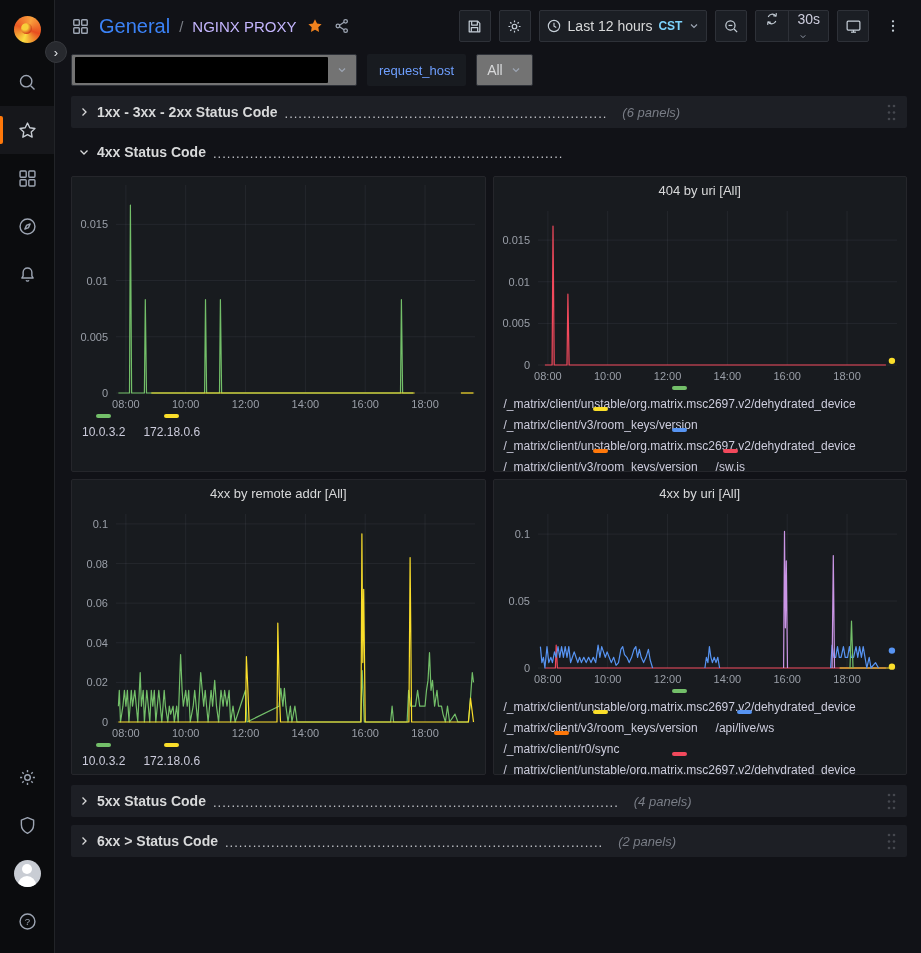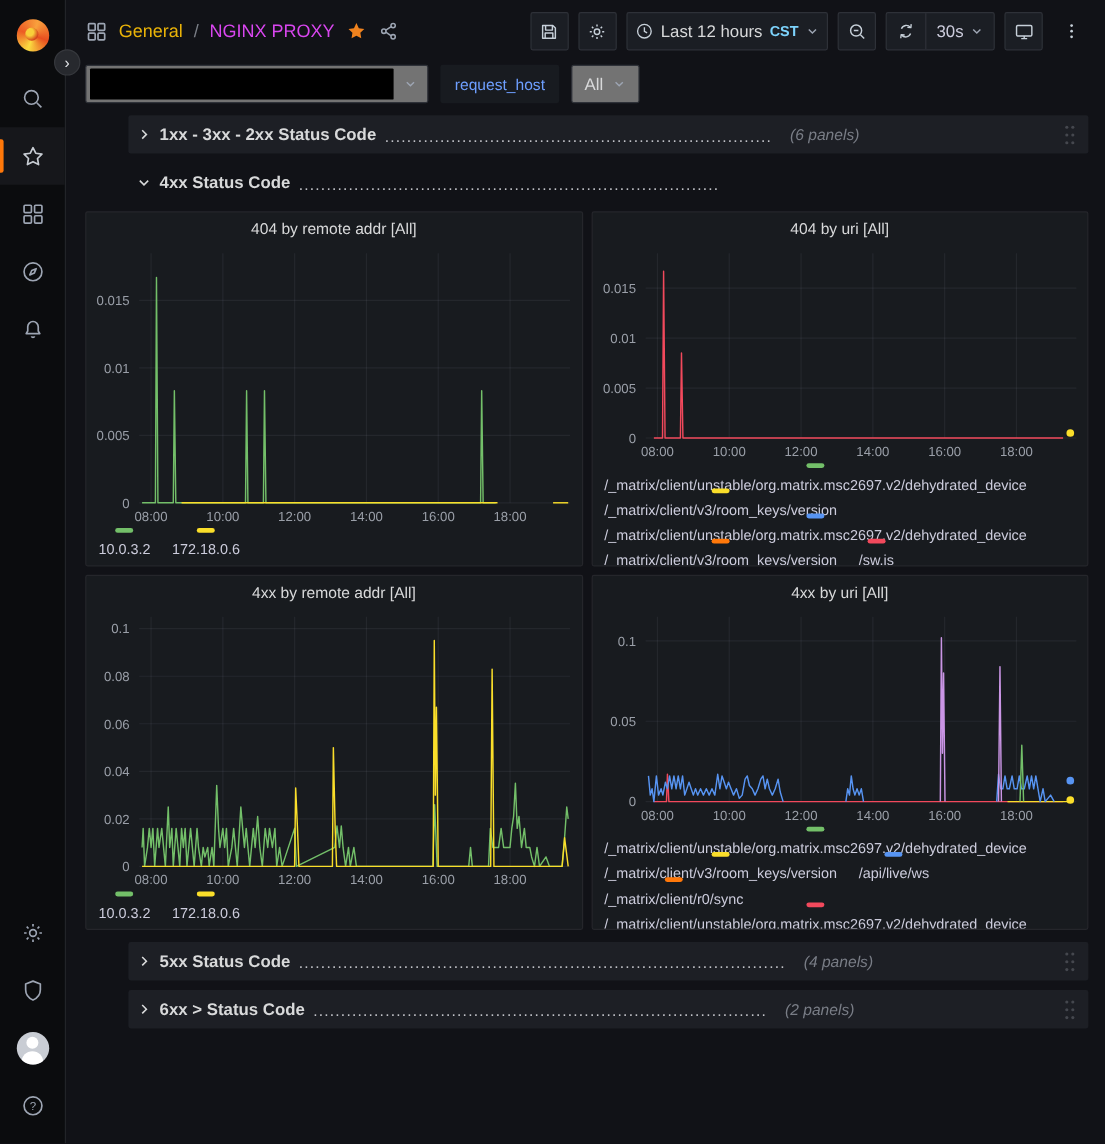--- a/index.html
+++ b/index.html
@@ -39,55 +39,55 @@
     display:flex; align-items:center; justify-content:center; font-size:13px; cursor:pointer;
   }
   .avatar { width:27px; height:27px; border-radius:50%; background:#c9cdd4; position:relative; overflow:hidden; }
   .avatar::before { content:""; position:absolute; left:8.5px; top:4px; width:10px; height:10px; border-radius:50%; background:#fff; }
   .avatar::after  { content:""; position:absolute; left:4.5px; top:16px; width:18px; height:12px; border-radius:9px 9px 0 0; background:#fff; }
 
   
   .main { position:absolute; left:55px; top:0; width:866px; height:953px; }
   .topbar { height:52px; display:flex; align-items:center; padding:0 12px 0 16px; }
   .crumbs { display:flex; align-items:center; gap:9px; }
-  .crumb-section { color:#eab308; font-size:15px; cursor:pointer; }
+  .crumb-section { color:#3b82f6; font-size:20px; cursor:pointer; }
   .crumb-sep { color:#7b7f87; font-size:15px; }
-  .crumb-title { color:#d946ef; font-size:15px; cursor:pointer; }
+  .crumb-title { color:#c4b5fd; font-size:15px; cursor:pointer; }
   .topbar-actions { margin-left:auto; display:flex; align-items:center; gap:8px; }
   .tb-btn {
     height:32px; min-width:32px; padding:12px 6px; border-radius:2px; cursor:pointer;
     background:#1b1e24; border:1px solid #2e3138;
     display:flex; align-items:center; justify-content:center; gap:6px; color:#d8d9da;
   }
   .tb-btn.borderless { background:transparent; border:none; }
   .time-label { font-size:14px; color:#d8d9da; white-space:nowrap; }
   .tz { font-size:12px; font-weight:700; color:#7dd3fc; }
   .refresh-group { display:flex; align-items:stretch; height:32px; border:1px solid #2e3138; border-radius:2px; background:#1b1e24; }
-  .refresh-group > div { display:flex; align-items:center; padding:0 8px; cursor:pointer; gap:5px; }
+  .refresh-group > div { display:flex; align-items:flex-start; padding:0 8px; cursor:pointer; gap:5px;flex-direction:column; }
   .refresh-group .divider { width:1px; padding:0; background:#2e3138; }
 
   
   .subbar { display:flex; align-items:center; gap:10px; padding:2px 12px 8px 16px; }
   .var-chip {
     height:32px; display:flex; align-items:center; padding:0 12px; border-radius:2px;
     background:#181b20; color:#6e9fff; font-size:13px; font-weight:500; white-space:nowrap;
   }
   .var-dropdown {
     height:32px; border:1px solid #2e3138; border-radius:2px; background:#737373;
     display:flex; align-items:center; cursor:pointer;
   }
   .var-dropdown.wide { width:286px; padding:0 8px 0 3px; }
   .redaction { flex:1; height:26px; background:#000; border-radius:1px; margin-right:8px; }
   .var-dropdown.small { padding:0 10px; gap:7px; color:#d8d9da; font-size:14px; }
 
   
   .dashboard { padding:2px 14px 0 16px; }
   .row-header {
     height:32px; display:flex; align-items:center; gap:7px; padding:0 10px 0 7px;
-    border-radius:2px; margin-bottom:8px; cursor:pointer; position:relative;margin-left:36px;
+    border-radius:2px; margin-bottom:8px; cursor:pointer; position:relative;
   }
   .row-header.collapsed { background:#1d1f25; }
   .row-title { font-size:14px; font-weight:700; color:#d8d9da; white-space:nowrap; }
   .leader { color:#c2c3c9; font-size:13px; letter-spacing:1px; white-space:nowrap; overflow:hidden; padding-top:3px; }
   .panel-count { font-style:italic; font-size:13px; color:#797d86; margin-left:8px; white-space:nowrap; }
   .drag-handle { margin-left:auto; opacity:.85; cursor:grab; display:flex; }
 
   .panels-grid { display:grid; grid-template-columns:1fr 1fr; gap:7px; margin:4px 0 10px 0; }
   .panel {
     height:296px; background:#181b1f; border:1px solid #25262b; border-radius:2px;
@@ -305,21 +305,20 @@
     <div class="row-header">
       <svg class="icon" width="12" height="12" viewBox="0 0 24 24" fill="none" stroke="#d8d9da" stroke-width="2.6">
           <polyline points="5,9 12,16 19,9"></polyline>
         </svg>
       <span class="row-title">4xx Status Code</span>
       <span class="leader" style="max-width:370px;">............................................................................</span>
     </div>
 
     <div class="panels-grid">
       <section class="panel">
-        <div class="panel-title">404 by remote addr [All]</div>
         <div class="chart chart-tall"><svg width="413" height="236" viewBox="0 0 413 236">
               <line x1="53.8725" x2="53.8725" y1="8" y2="216" stroke="rgba(204,204,220,0.07)"></line>
               <text x="53.8725" y="231" text-anchor="middle" fill="#9a9fa8" font-size="11" font-family="Liberation Sans, sans-serif">08:00</text>
               <line x1="113.70583333333333" x2="113.70583333333333" y1="8" y2="216" stroke="rgba(204,204,220,0.07)"></line>
               <text x="113.70583333333333" y="231" text-anchor="middle" fill="#9a9fa8" font-size="11" font-family="Liberation Sans, sans-serif">10:00</text>
               <line x1="173.53916666666666" x2="173.53916666666666" y1="8" y2="216" stroke="rgba(204,204,220,0.07)"></line>
               <text x="173.53916666666666" y="231" text-anchor="middle" fill="#9a9fa8" font-size="11" font-family="Liberation Sans, sans-serif">12:00</text>
               <line x1="233.3725" x2="233.3725" y1="8" y2="216" stroke="rgba(204,204,220,0.07)"></line>
               <text x="233.3725" y="231" text-anchor="middle" fill="#9a9fa8" font-size="11" font-family="Liberation Sans, sans-serif">14:00</text>
               <line x1="293.2058333333333" x2="293.2058333333333" y1="8" y2="216" stroke="rgba(204,204,220,0.07)"></line>

